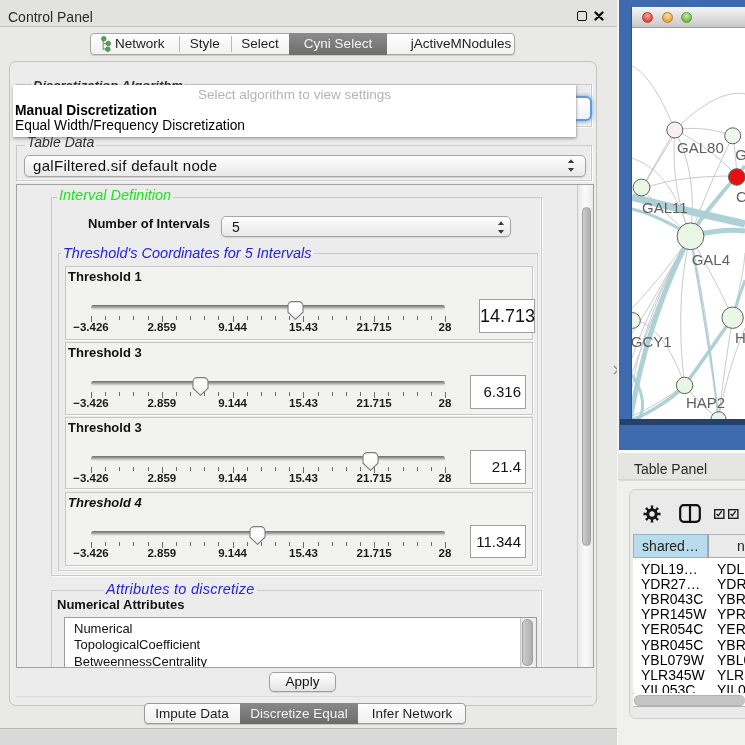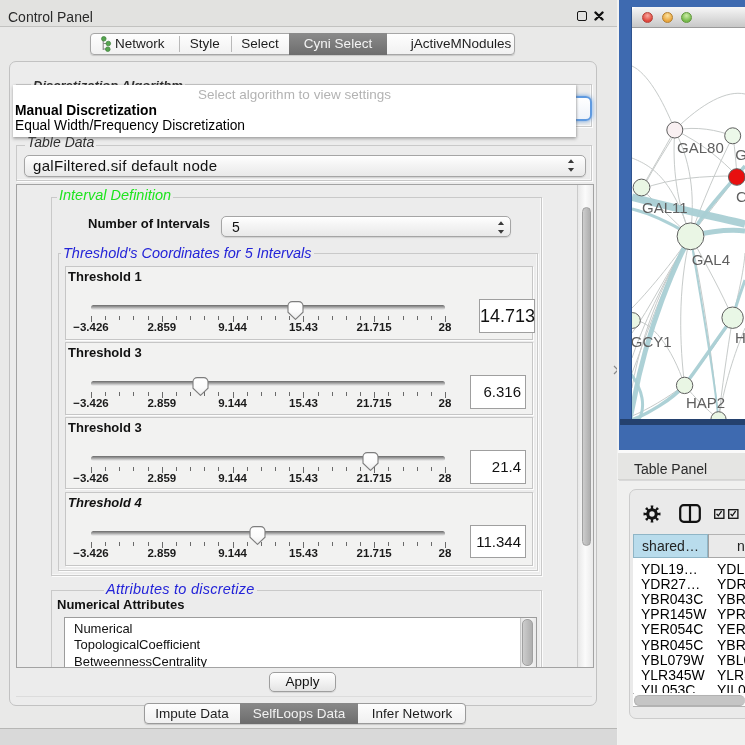--- a/index.html
+++ b/index.html
@@ -251,21 +251,21 @@
 <div class="abs" style="left:57px;top:468.70000000000005px;font-size:13px;color:#111;">BetweennessCentrality</div>
 <div class="abs" style="left:503px;top:432.5px;width:16px;height:119px;background:linear-gradient(90deg,#e6e6e6,#fbfbfb 45%,#e9e9e9);border-left:1px solid #c9c9c9;"></div>
 <div class="abs" style="left:505px;top:433.5px;width:11px;height:47px;border-radius:5px;background:linear-gradient(90deg,#cdcdcd,#aeaeae);border:1px solid #a0a0a0;"></div>
 <div class="abs" style="left:560px;top:0px;width:17px;height:484px;background:linear-gradient(90deg,#e8e8e8,#fbfbfb 45%,#e8e8e8);border-left:1px solid #cacaca;"></div>
 <div class="abs" style="left:565px;top:22px;width:9px;height:339px;border-radius:4.5px;background:linear-gradient(90deg,#cdcdcd,#aeaeae);border:1px solid #a0a0a0;"></div>
 </div>
 <div class="abs" style="left:16px;top:696px;width:576px;height:1px;background:#dcdcdc;"></div>
 <div class="abs" style="left:269px;top:671.5px;width:67px;height:20px;border:1px solid #9e9e9e;border-radius:5px;background:linear-gradient(#ffffff,#f2f2f2 50%,#e4e4e4);font-size:13.5px;color:#111;text-align:center;line-height:17px;box-shadow:0 1px 1px rgba(0,0,0,.1);">Apply</div>
 <div class="abs" style="left:144px;top:703px;width:322px;height:21px;border:1px solid #9a9a9a;border-radius:4px;background:linear-gradient(#fdfdfd,#f0f0f0);box-shadow:0 1px 1px rgba(0,0,0,.15);overflow:hidden;"></div>
 <div class="abs" style="left:144px;top:703px;width:96px;height:21px;color:#1d1d1d;font-size:13.5px;text-align:center;line-height:21px;">Impute Data</div>
-<div class="abs" style="left:240px;top:703px;width:118px;height:21px;background:linear-gradient(#898989,#6c6c6c);color:#f2f2f2;font-size:13.5px;text-align:center;line-height:21px;">SelfLoops Data</div>
+<div class="abs" style="left:240px;top:703px;width:118px;height:21px;background:linear-gradient(#898989,#6c6c6c);color:#f2f2f2;font-size:13.5px;text-align:center;line-height:21px;">Discretize Equal</div>
 <div class="abs" style="left:358px;top:703px;width:108px;height:21px;color:#1d1d1d;font-size:13.5px;text-align:center;line-height:21px;">Infer Network</div>
 <div class="abs" style="left:0;top:728px;width:618px;height:1px;background:#b7b7b5;"></div>
 <svg class="abs" style="left:612px;top:365px;" width="8" height="10" viewBox="0 0 8 10">
     <path d="M2,1 L6,5 L2,9" stroke="#8a8a8a" stroke-width="1.2" fill="none"></path>
   </svg>
 <div class="abs" style="left:617px;top:0;width:2px;height:745px;background:#f2f2f1;"></div>
 <div class="abs" style="left:619px;top:0;width:126px;height:450px;background:#3e6ab0;"></div>
 <div class="abs" style="left:632px;top:7px;width:113px;height:412px;background:#fff;box-shadow:-1px 0 0 rgba(20,40,80,.35);"></div>
 <div class="abs" style="left:632px;top:7px;width:113px;height:21px;background:linear-gradient(#f6f6f6,#c8c8c8);border-bottom:1px solid #9b9b9b;border-top-left-radius:5px;"></div>
 <div class="abs" style="left:641.8px;top:12px;width:11px;height:11px;border-radius:50%;background:radial-gradient(circle at 50% 30%,#f7a8a0,#df443a 70%);border:1px solid #b4423b;"></div>

